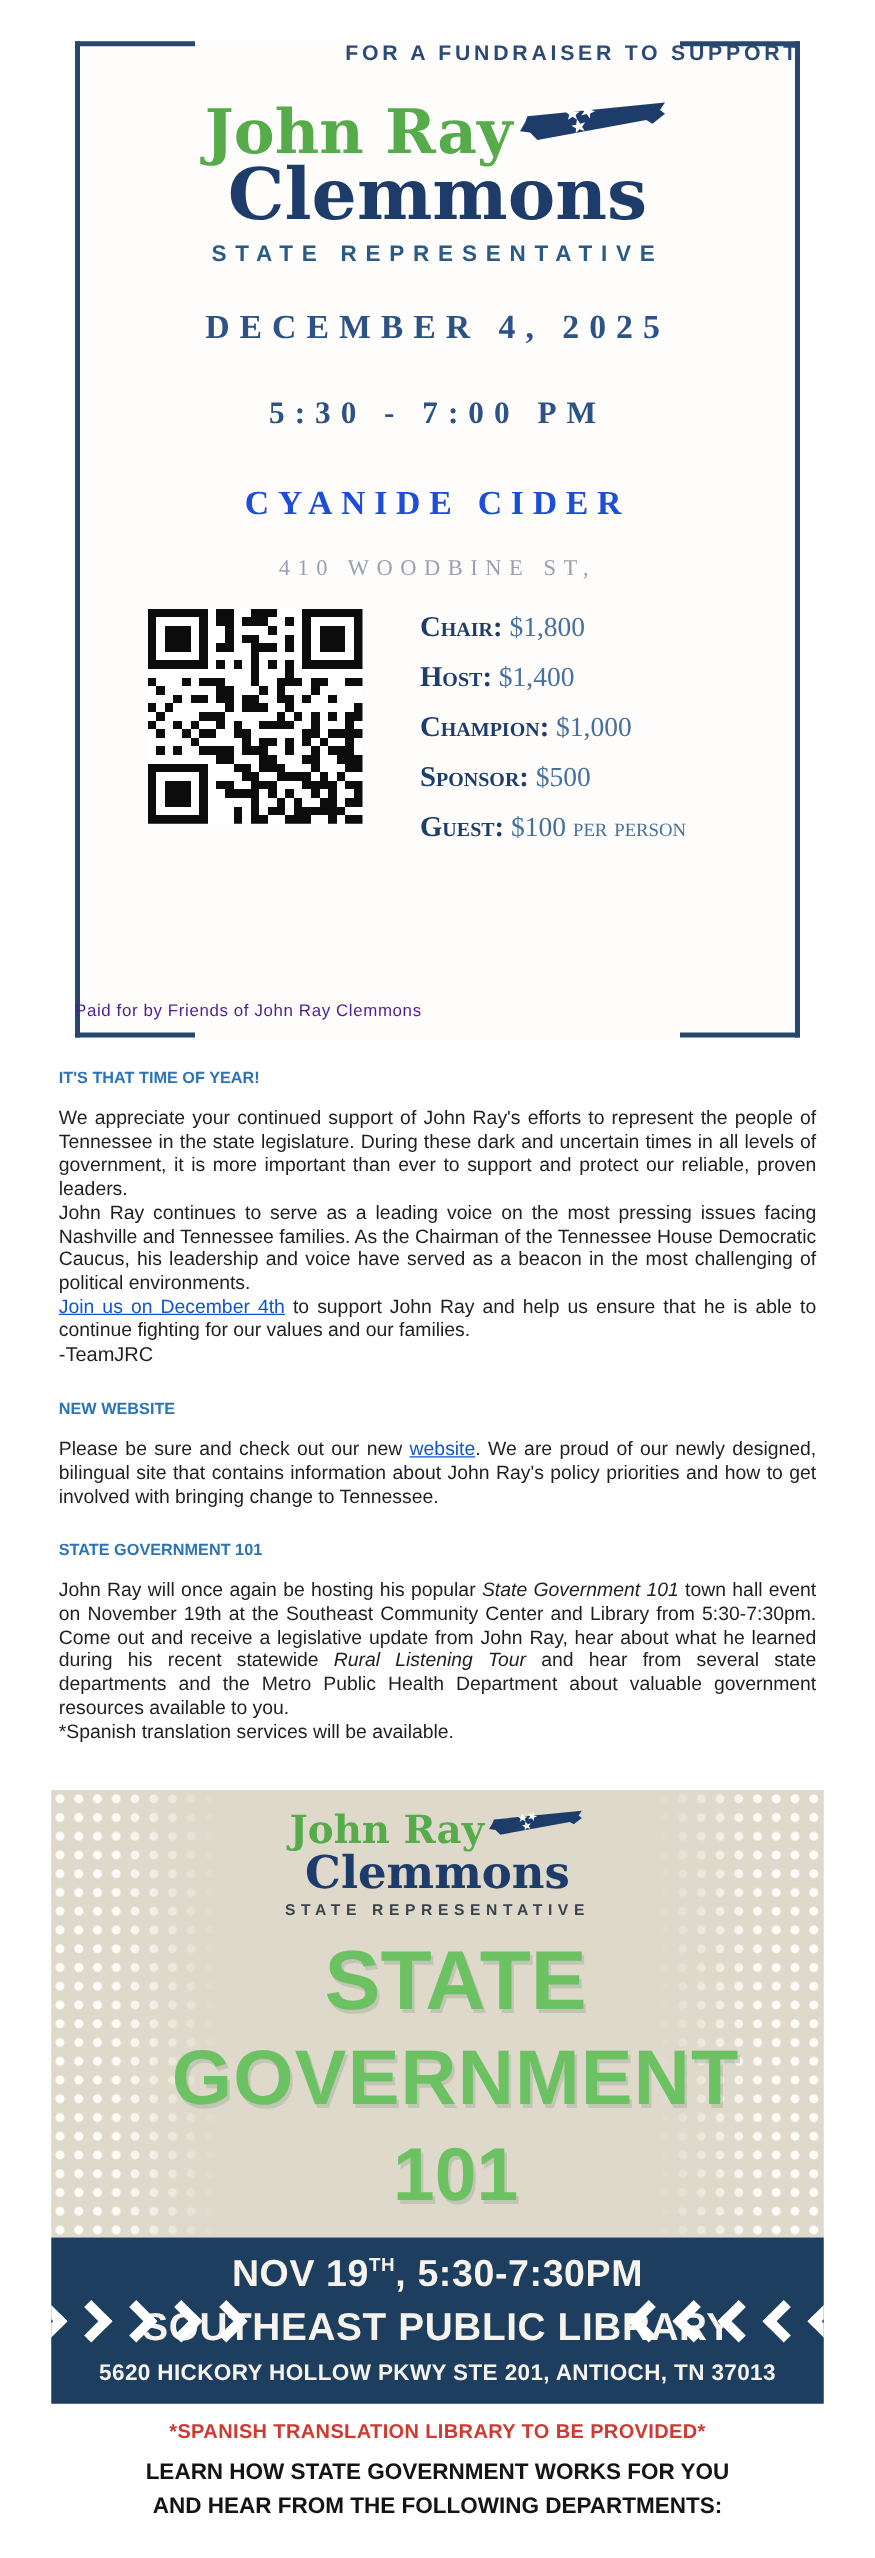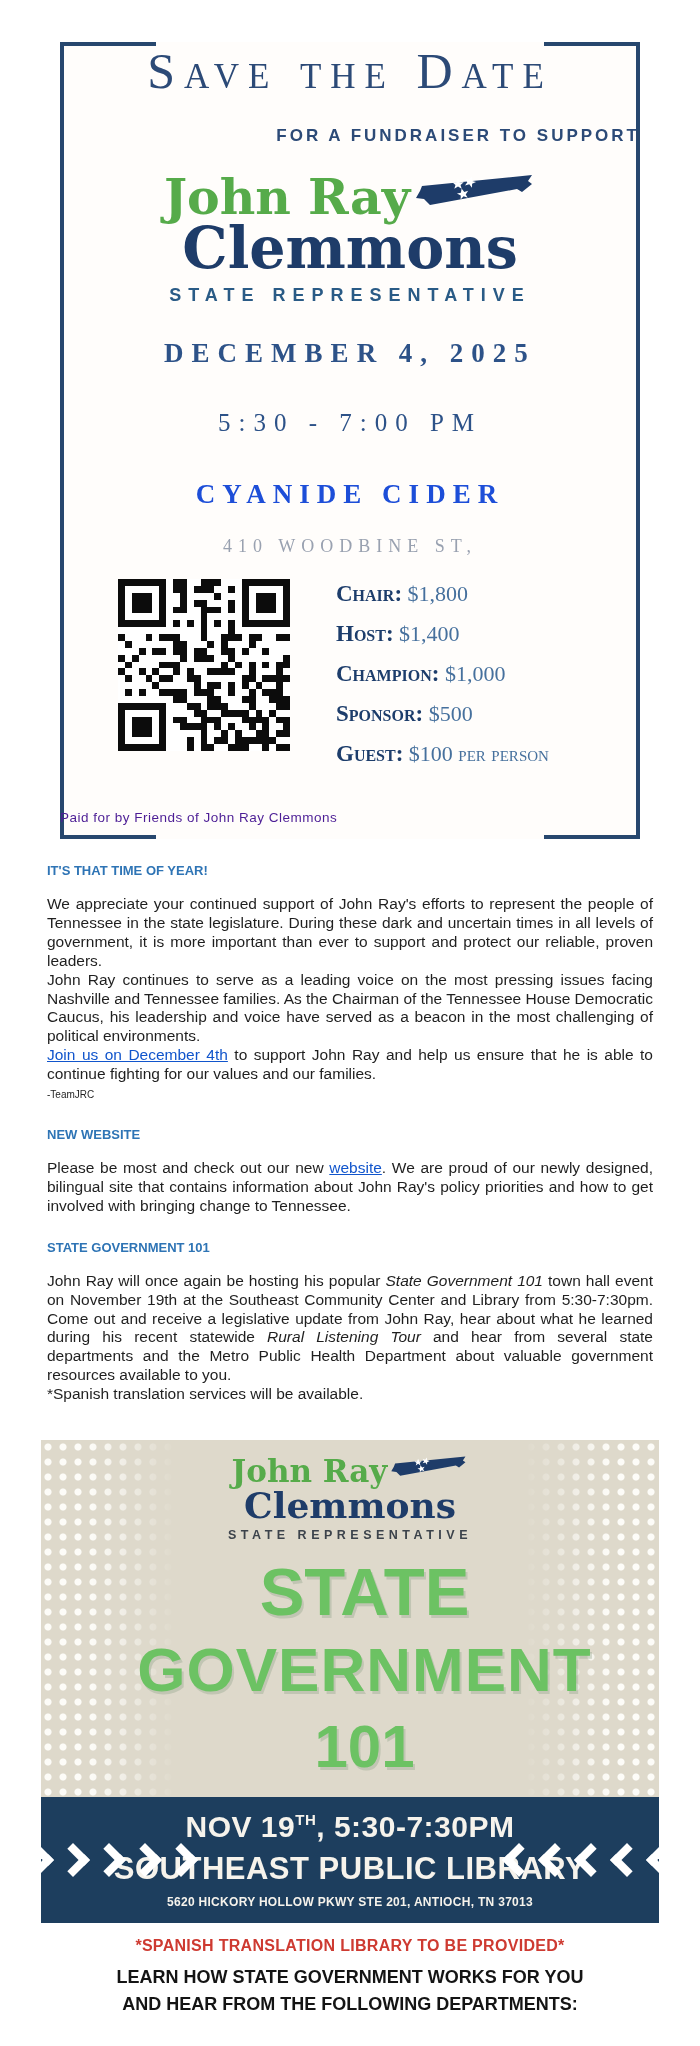--- a/index.html
+++ b/index.html
@@ -18,37 +18,37 @@
   .card-inner{text-align:center;}
   .std-title{margin-top:42px;font-family:"Liberation Serif",serif;font-variant:small-caps;
              font-size:50px;font-weight:500;letter-spacing:9px;color:#2c4a77;}
   .std-sub{margin-top:26px;font-size:17px;font-weight:600;letter-spacing:3px;color:#2c4a77;text-align:right;}
   .logo{margin-top:26px;line-height:1;}
   .logo-row1{display:flex;align-items:center;justify-content:center;gap:4px;}
   .logo-first{font-family:"DejaVu Serif",serif;font-weight:bold;font-size:49px;color:#56ab4a;}
   .logo-last{font-family:"DejaVu Serif",serif;font-weight:bold;font-size:57px;color:#1e3c69;margin-top:-4px;}
   .logo-role{margin-top:10px;font-size:18px;font-weight:bold;letter-spacing:7px;color:#2a5b86;}
   .std-date{margin-top:34px;font-family:"Liberation Serif",serif;font-weight:bold;font-size:27px;letter-spacing:8px;color:#2d5288;}
-  .std-time{margin-top:40px;font-family:"Liberation Serif",serif;font-weight:normal;font-size:25px;letter-spacing:8px;color:#2d5288;}
+  .std-time{margin-top:40px;font-family:"Liberation Serif",serif;font-weight:bold;font-size:25px;letter-spacing:8px;color:#2d5288;}
   .std-venue{margin-top:42px;font-family:"Liberation Serif",serif;font-weight:bold;font-size:27px;letter-spacing:7px;color:#1d4ed8;}
   .std-addr{margin-top:26px;font-family:"Liberation Serif",serif;font-size:18px;letter-spacing:6px;color:#99a1b0;}
   .qr-row{display:flex;align-items:flex-start;margin:22px 0 0 58px;text-align:left;}
   .qr{width:172px;height:172px;}
   .tiers{margin-left:46px;margin-top:2px;}
   .tier{font-family:"Liberation Serif",serif;margin-bottom:14px;white-space:nowrap;}
   .tlabel{font-weight:bold;font-variant:small-caps;font-size:23px;color:#1d3d6b;}
   .tvalue{font-variant:small-caps;font-size:22px;color:#46709d;}
   .paidfor{position:absolute;left:0;right:0;bottom:14px;font-size:13.5px;letter-spacing:.5px;color:#4c1d95;}
 
   
   .news{margin:18px 47px 0 47px;}
   .nh{font-size:13px;font-weight:bold;color:#2e74b5;margin-top:24px;}
   .np{font-size:15.5px;line-height:1.22;color:#1f1f1f;text-align:justify;margin-top:17px;}
   .nlink{color:#1155cc;text-decoration:underline;cursor:pointer;}
-  .sign{font-size:10px;line-height:1.22;color:#1f1f1f;}
+  .sign{font-size:16px;line-height:1.22;color:#1f1f1f;}
 
   
   .flyer{width:618px;margin:36px auto 0;}
   .flyer-top{position:relative;background:#ded9cb;padding:14px 0 10px;overflow:hidden;text-align:center;}
   .dots{position:absolute;top:0;bottom:0;width:135px;
         background-image:radial-gradient(circle at 7px 7px,#fdfcf8 3.1px,rgba(255,255,255,0) 4px);
         background-size:15px 15px;pointer-events:none;}
   .dots.left{left:0;-webkit-mask-image:linear-gradient(to right,#000 35%,transparent);mask-image:linear-gradient(to right,#000 35%,transparent);}
   .dots.right{right:0;-webkit-mask-image:linear-gradient(to left,#000 35%,transparent);mask-image:linear-gradient(to left,#000 35%,transparent);}
   .flogo-row1{display:flex;align-items:center;justify-content:center;gap:3px;line-height:1;}
@@ -56,21 +56,21 @@
   .flogo-last{font-family:"DejaVu Serif",serif;font-weight:bold;font-size:36px;color:#1e3c69;line-height:1;margin-top:-2px;}
   .flogo-role{margin-top:5px;font-size:12.5px;font-weight:bold;letter-spacing:4.5px;color:#3c434b;}
   .gtitle{position:relative;font-weight:bold;color:#6cc263;text-shadow:2px 3px 0 rgba(140,160,135,.35);padding-left:29px;}
   .gt1{font-size:67px;margin-top:16px;line-height:1.0;}
   .gt2{font-size:62px;margin-top:14px;line-height:1.0;letter-spacing:1px;}
   .gt3{font-size:60px;margin:16px 0 10px;line-height:1.0;}
   .band{position:relative;background:#1d3e5e;color:#f6f3ec;text-align:center;padding:13px 0 14px;overflow:hidden;}
   .band-l1{font-size:30px;font-weight:bold;letter-spacing:.5px;}
   .band-l1 .sup{font-size:15px;vertical-align:top;position:relative;top:1px;margin-top:29px;}
   .band-l2{font-size:31px;font-weight:bold;margin-top:7px;letter-spacing:.5px;}
-  .band-l3{font-size:12px;font-weight:bold;margin-top:8px;letter-spacing:.3px;}
+  .band-l3{font-size:18px;font-weight:bold;margin-top:8px;letter-spacing:.3px;}
   .chevrons{position:absolute;top:50%;transform:translateY(-50%);display:flex;gap:12px;}
   .chevrons.left{left:-16px;}
   .chevrons.right{right:-16px;}
   .chev{width:24px;height:24px;border-top:8px solid #fff;border-right:8px solid #fff;}
   .chev.r{transform:rotate(45deg);}
   .chev.l{transform:rotate(225deg);}
   .flyer-bottom{background:#fff;text-align:center;padding-top:14px;}
   .spanish{font-size:16px;font-weight:800;letter-spacing:.3px;color:#ce3a31;}
   .learn{font-size:18px;font-weight:800;color:#141414;margin-top:9px;line-height:1.5;}
 </style>
@@ -79,21 +79,20 @@
 
 <div class="card">
   <div class="bseg b-left"></div>
   <div class="bseg b-right"></div>
   <div class="bseg b-tl"></div>
   <div class="bseg b-tr"></div>
   <div class="bseg b-bl"></div>
   <div class="bseg b-br"></div>
 
   <div class="card-inner">
-    <div class="std-title">Save the Date</div>
     <div class="std-sub">FOR A FUNDRAISER TO SUPPORT</div>
 
     <div class="logo">
       <div class="logo-row1">
         <span class="logo-first">John Ray</span>
         <span>
           <svg width="122" height="48" viewBox="0 0 122 48">
             <path d="M8,14 L118,3 L114,9 L118,12 L108,20 L103,17 L16,33 L10,27 L2,26 L6,19 Z" fill="#1e3c69"></path>
             <g fill="#fff">
               <path transform="translate(44,12) scale(1.15)" d="M0,-5 L1.5,-1.5 L5,-1.6 L2.2,0.9 L3.2,4.2 L0,2.1 L-3.2,4.2 L-2.2,0.9 L-5,-1.6 L-1.5,-1.5 Z"></path>
@@ -427,21 +426,21 @@
   <div class="nh">IT'S THAT TIME OF YEAR!</div>
   <p class="np">
     <span>We appreciate your continued support of John Ray's efforts to represent the people of Tennessee in the state legislature. During these dark and uncertain times in all levels of government, it is more important than ever to support and protect our reliable, proven leaders.</span><br>
     <span>John Ray continues to serve as a leading voice on the most pressing issues facing Nashville and Tennessee families. As the Chairman of the Tennessee House Democratic Caucus, his leadership and voice have served as a beacon in the most challenging of political environments.</span><br>
     <a class="nlink">Join us on December 4th</a><span> to support John Ray and help us ensure that he is able to continue fighting for our values and our families.</span><br>
     <span class="sign">-TeamJRC</span>
   </p>
 
   <div class="nh">NEW WEBSITE</div>
   <p class="np">
-    <span>Please be most and check out our new </span><a class="nlink">website</a><span>. We are proud of our newly designed, bilingual site that contains information about John Ray's policy priorities and how to get involved with bringing change to Tennessee.</span>
+    <span>Please be sure and check out our new </span><a class="nlink">website</a><span>. We are proud of our newly designed, bilingual site that contains information about John Ray's policy priorities and how to get involved with bringing change to Tennessee.</span>
   </p>
 
   <div class="nh">STATE GOVERNMENT 101</div>
   <p class="np">
     <span>John Ray will once again be hosting his popular </span><i>State Government 101</i><span> town hall event on November 19th at the Southeast Community Center and Library from 5:30-7:30pm. Come out and receive a legislative update from John Ray, hear about what he learned during his recent statewide </span><i>Rural Listening Tour</i><span> and hear from several state departments and the Metro Public Health Department about valuable government resources available to you.</span><br>
     <span>*Spanish translation services will be available.</span>
   </p>
 </div>
 
 <div class="flyer">

